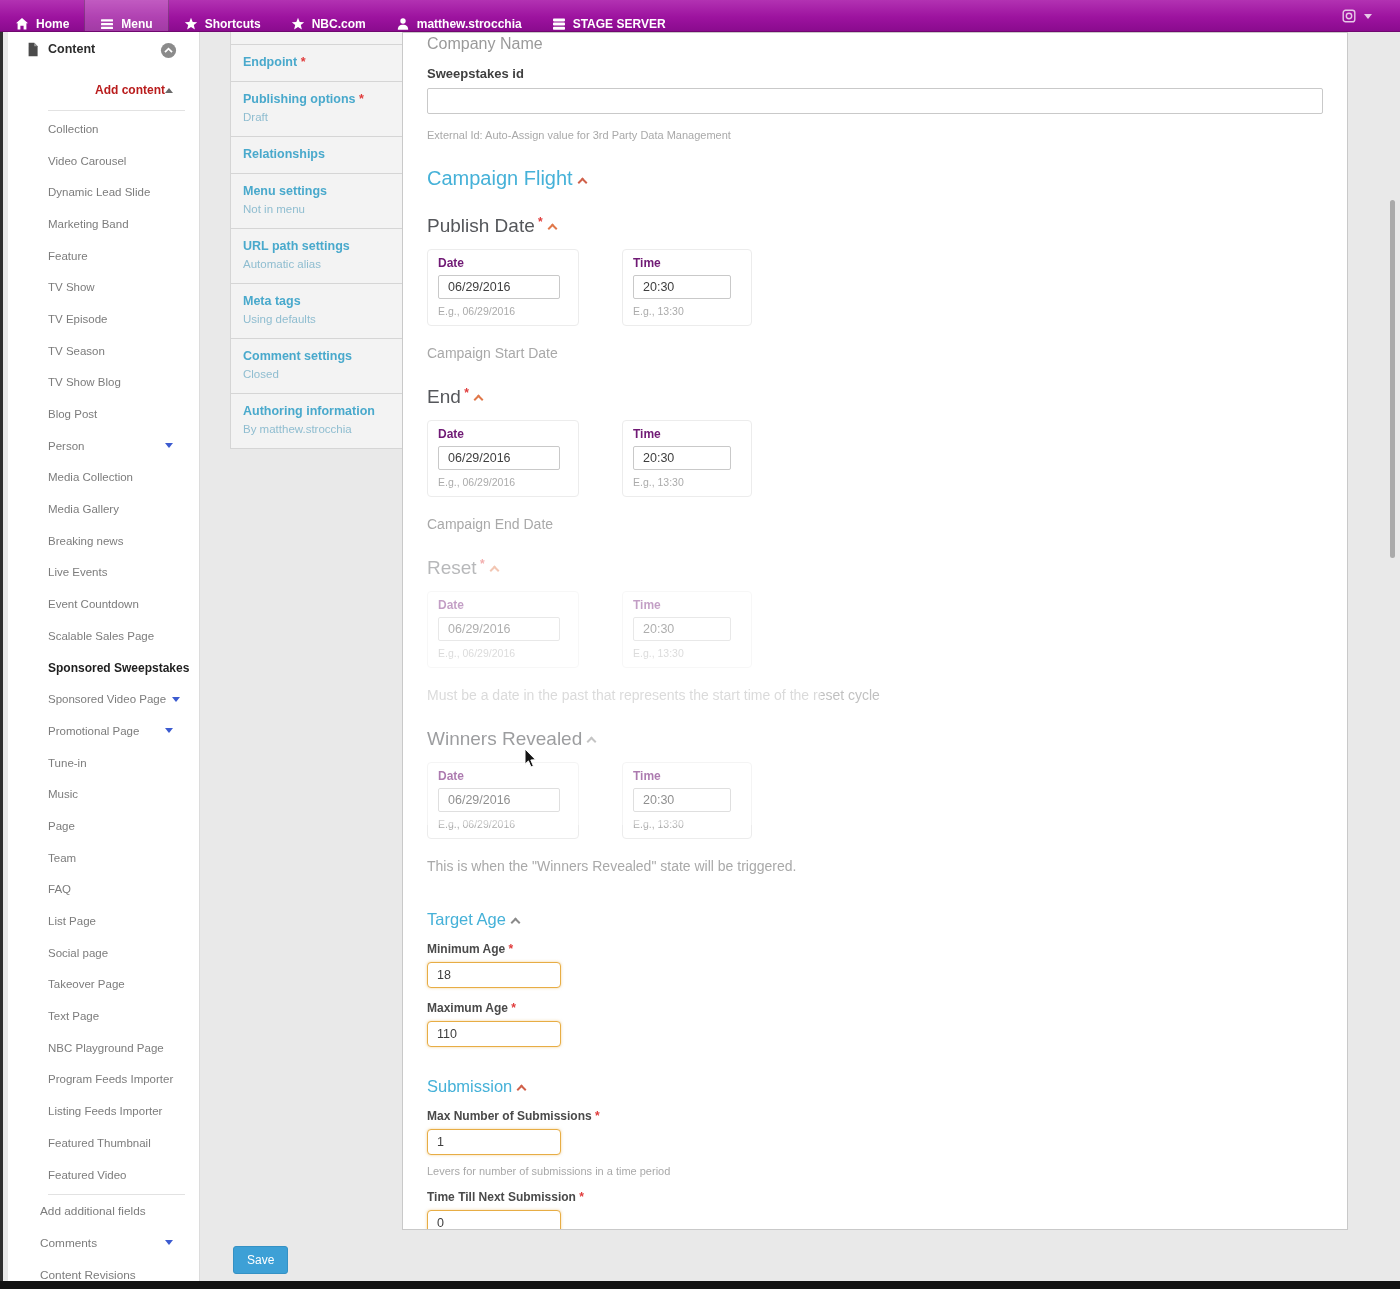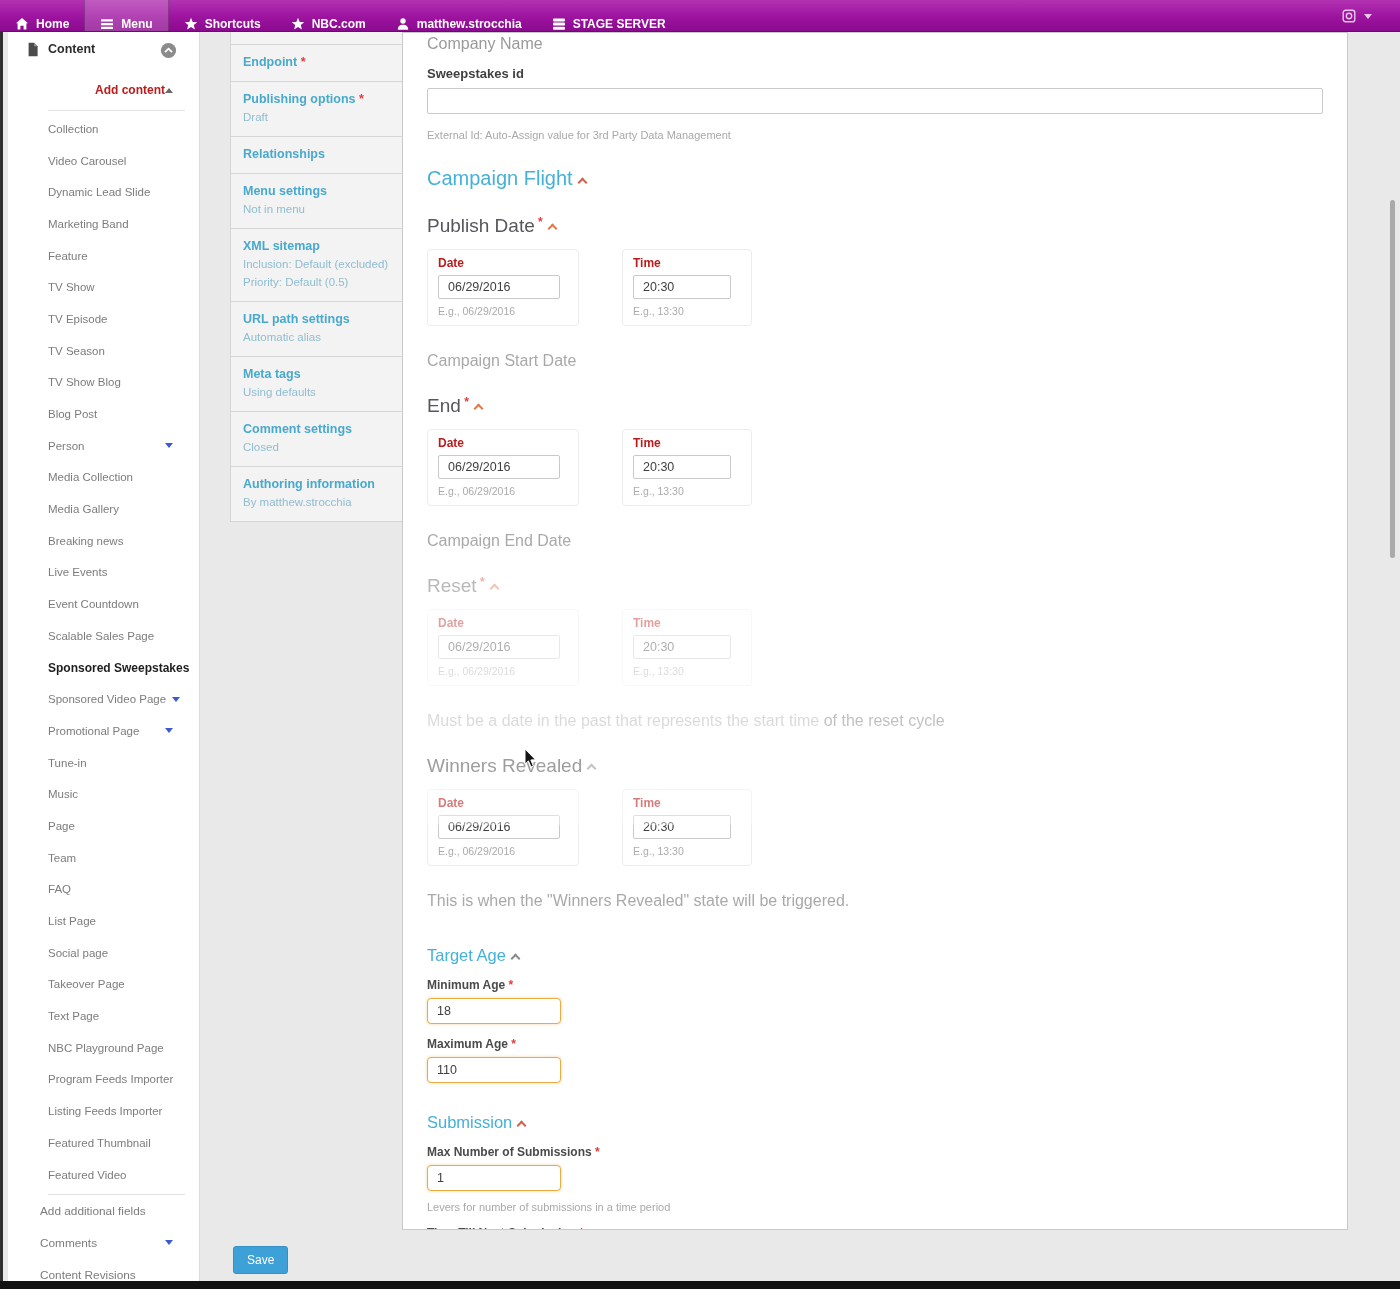--- a/index.html
+++ b/index.html
@@ -68,26 +68,26 @@
   .chev{display:inline-block;width:7px;height:7px;border-left:2px solid;border-top:2px solid;
     transform:rotate(45deg);margin-left:6px;vertical-align:middle;position:relative;top:2px;}
   
   .dsection{margin-top:25px;}
   .dsection h3{margin:0;font-size:19px;font-weight:400;color:#55575b;}
   .dsection h3 .req{font-size:12px;vertical-align:top;}
   .dcols{display:flex;gap:11px;margin-top:12px;}
   .dcol{border:1px solid #ececec;border-radius:4px;padding:6px 10px 8px;}
   .dcol.date{width:152px;}
   .dcol.time{width:130px;margin-left:32px;}
-  .dlabel{font-size:12px;font-weight:bold;color:#b91c1c;}
+  .dlabel{font-size:12px;font-weight:bold;color:#701a75;}
   .dcol .txt{margin-top:5px;height:24px;}
   .dcol.date .txt{width:122px;}
   .dcol.time .txt{width:98px;}
   .dhint{font-size:10.5px;color:#ababab;margin-top:6px;}
-  .ddesc{font-size:16px;color:#a9a9a9;margin-top:26px;}
+  .ddesc{font-size:14px;color:#a9a9a9;margin-top:19px;}
   
   .group{margin-top:30px;}
   .group.first{margin-top:36px;}
   .group-title .glink{font-size:16.5px;}
   .flabel{margin-top:13px;font-size:12px;font-weight:bold;color:#4a4a4a;}
   .txt.orange{margin-top:6px;width:134px;border:1px solid #e7ad45;border-radius:4px;
     box-shadow:0 0 3px rgba(231,173,69,.55);}
   .group .field-desc{margin-top:10px;}
 
   .ajax-overlay{position:absolute;left:425px;top:548px;width:396px;height:277px;
@@ -329,25 +329,20 @@
       <div class="vtab-summary">Draft</div>
     </div>
     <div class="vtab">
       <div class="vtab-title">Relationships</div>
     </div>
     <div class="vtab">
       <div class="vtab-title">Menu settings</div>
       <div class="vtab-summary">Not in menu</div>
     </div>
     <div class="vtab">
-      <div class="vtab-title">XML sitemap</div>
-      <div class="vtab-summary">Inclusion: Default (excluded)</div>
-      <div class="vtab-summary">Priority: Default (0.5)</div>
-    </div>
-    <div class="vtab">
       <div class="vtab-title">URL path settings</div>
       <div class="vtab-summary">Automatic alias</div>
     </div>
     <div class="vtab">
       <div class="vtab-title">Meta tags</div>
       <div class="vtab-summary">Using defaults</div>
     </div>
     <div class="vtab">
       <div class="vtab-title">Comment settings</div>
       <div class="vtab-summary">Closed</div>

